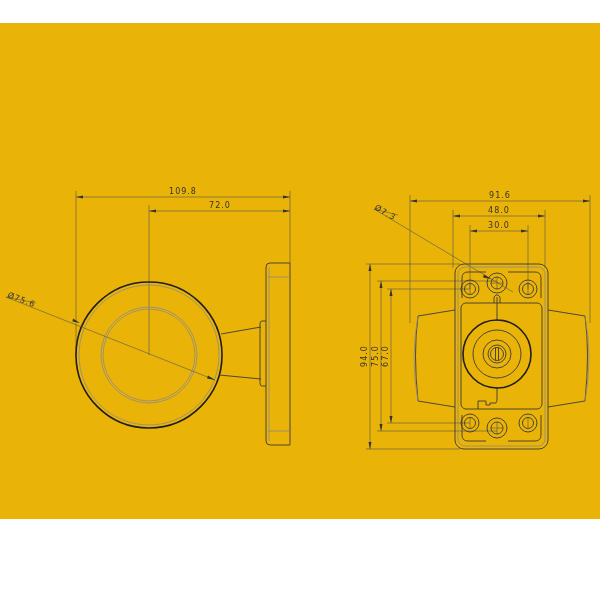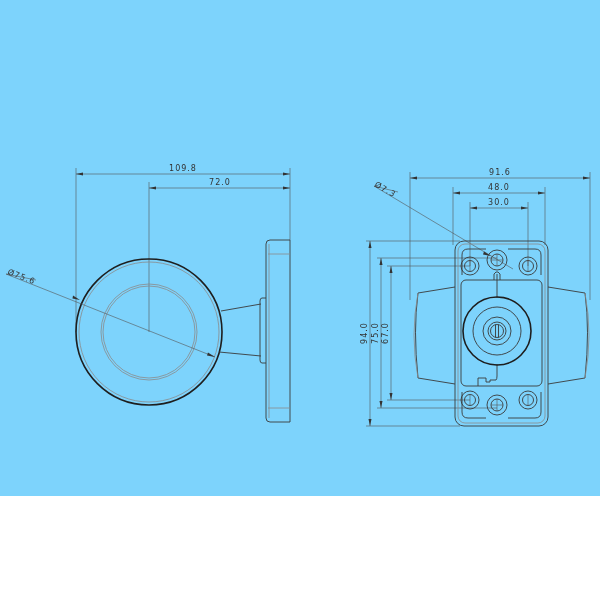--- a/index.html
+++ b/index.html
@@ -1,16 +1,16 @@
 <!DOCTYPE html>
 <html><head>
 <meta charset="utf-8">
 <style>
   html, body { margin: 0; padding: 0; background: #ffffff; }
-  #canvas { position: relative; width: 600px; height: 496px; background: #7dd3fc; overflow: hidden; }
+  #canvas { position: relative; width: 600px; height: 496px; background: #eab308; overflow: hidden; margin-top: 23px; }
   svg { position: absolute; left: 0; top: 0; }
   .dimtext { font-family: "DejaVu Sans", sans-serif; font-size: 8px; fill: #333333; letter-spacing: 1px; }
   .thin { stroke: #555555; stroke-width: 0.6; fill: none; }
   .line { stroke: #3a3a3a; stroke-width: 0.9; fill: none; }
   .bold { stroke: #1e1e1e; stroke-width: 1.6; fill: none; }
   .light { stroke: #8a8a8a; stroke-width: 0.8; fill: none; }
   .arrow { fill: #333333; stroke: none; }
 </style>
 </head>
 <body>

